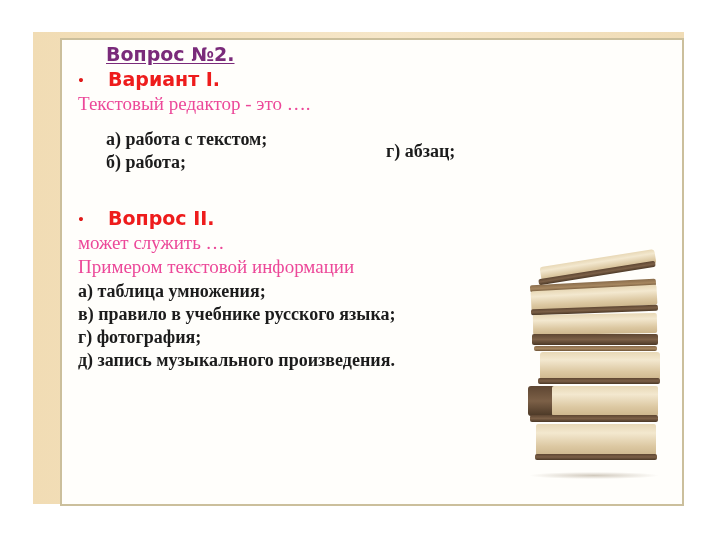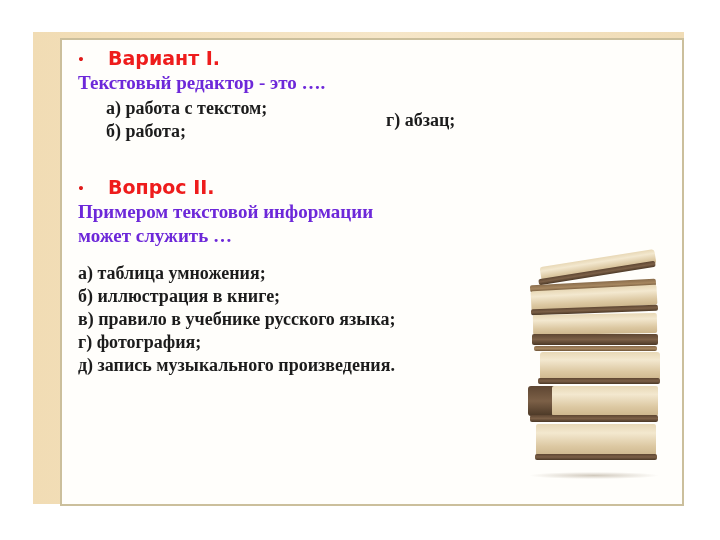--- a/index.html
+++ b/index.html
@@ -79,53 +79,53 @@
     color: #ee1c1c;
     font-family: "DejaVu Sans", sans-serif;
     font-weight: bold;
     font-size: 19px;
     line-height: 1.15;
     white-space: nowrap;
     margin-left: 12px;
   }
 
   .stem {
-    color: #6d28d9;
+    color: #ec4899;
     font-family: "Liberation Serif", serif;
-    font-weight: bold;
+    font-weight: normal;
     font-size: 19px;
     line-height: 1.22;
     margin-top: 1px;
     white-space: nowrap;
   }
 
   .opt {
     color: #1c1c1c;
     font-family: "Liberation Serif", serif;
     font-weight: bold;
     font-size: 18px;
     line-height: 1.28;
     white-space: nowrap;
   }
 
   
   .grid-v1 {
     position: relative;
-    margin-top: 3px;
+    margin-top: 13px;
   }
   .col-left  { margin-left: 28px; }
   .col-right {
     position: absolute;
     left: 308px;
     top: 12px;
   }
 
   .gap-block { height: 30px; }
 
-  .list-v2 { margin-top: 15px; }
+  .list-v2 { margin-top: 2px; }
   .list-v2 .opt { margin-left: 0px; }
 
   
   #books {
     position: absolute;
     left: 524px;
     top: 258px;
     width: 140px;
     height: 216px;
     z-index: 2;
@@ -182,20 +182,21 @@
     <div class="bk cover" style="left:6px; top:157px; width:128px; height:7px;"></div>
 
     <div class="bk pages" style="left:12px; top:166px; width:120px; height:32px; border-radius:2px;"></div>
     <div class="bk cover" style="left:11px; top:196px; width:122px; height:6px;"></div>
 
     <div class="shadow"></div>
   </div>
 
   <div id="content">
 
+    <div class="title">Вопрос №2.</div>
 
     <div class="variant-row">
       <span class="bullet-dot">•</span>
       <span class="variant-label">Вариант I.</span>
     </div>
 
     <div class="stem">Текстовый редактор - это ….</div>
 
     <div class="grid-v1">
       <div class="col-left">
@@ -207,25 +208,24 @@
       </div>
     </div>
 
     <div class="gap-block"></div>
 
     <div class="variant-row">
       <span class="bullet-dot">•</span>
       <span class="variant-label">Вопрос II.</span>
     </div>
 
+    <div class="stem">может служить …</div>
     <div class="stem">Примером текстовой информации</div>
-    <div class="stem">может служить …</div>
 
     <div class="list-v2">
       <div class="opt">а) таблица умножения;</div>
-      <div class="opt">б) иллюстрация в книге;</div>
       <div class="opt">в) правило в учебнике русского языка;</div>
       <div class="opt">г) фотография;</div>
       <div class="opt">д) запись музыкального произведения.</div>
     </div>
 
   </div>
 </div>
 
 </body></html>

